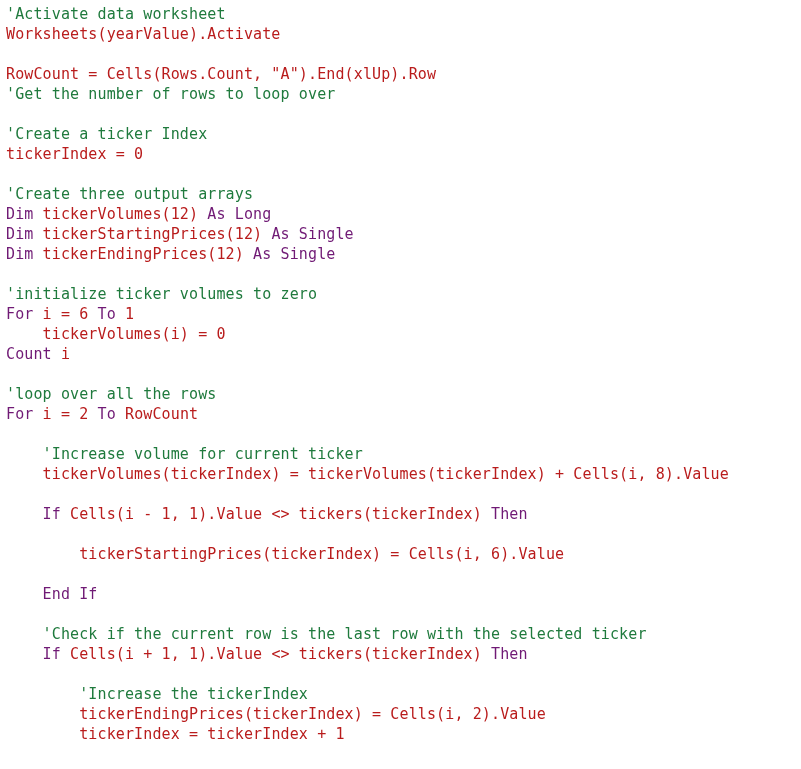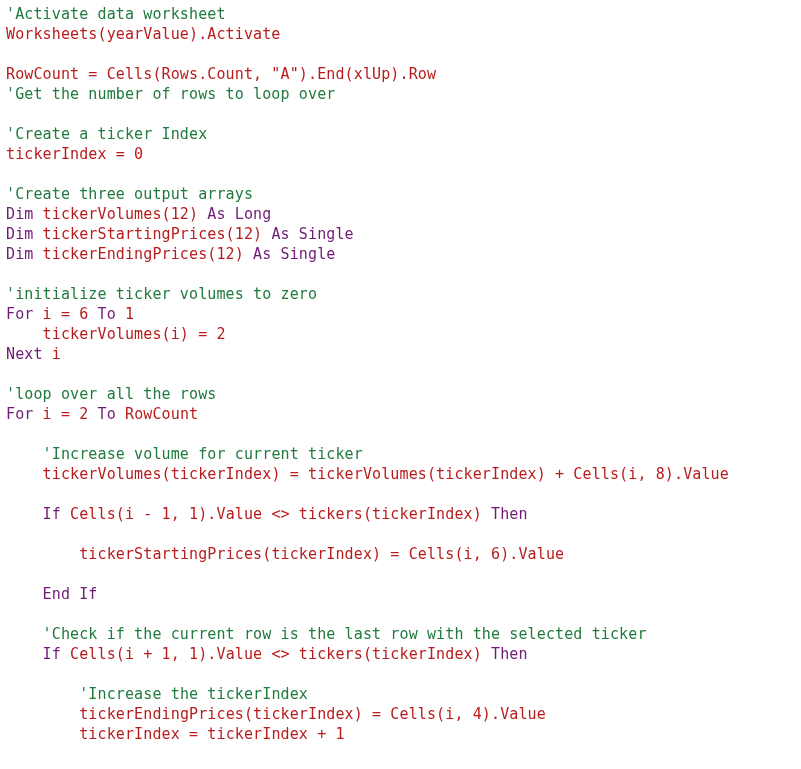--- a/index.html
+++ b/index.html
@@ -52,34 +52,34 @@
     <div class="code-line"><span class="tok tok-comment">'Create a ticker Index</span></div>
     <div class="code-line"><span class="tok tok-plain">tickerIndex = 0</span></div>
     <div class="code-line blank">&nbsp;</div>
     <div class="code-line"><span class="tok tok-comment">'Create three output arrays</span></div>
     <div class="code-line"><span class="tok tok-keyword">Dim</span><span class="tok tok-plain"> tickerVolumes(12) </span><span class="tok tok-keyword">As Long</span></div>
     <div class="code-line"><span class="tok tok-keyword">Dim</span><span class="tok tok-plain"> tickerStartingPrices(12) </span><span class="tok tok-keyword">As Single</span></div>
     <div class="code-line"><span class="tok tok-keyword">Dim</span><span class="tok tok-plain"> tickerEndingPrices(12) </span><span class="tok tok-keyword">As Single</span></div>
     <div class="code-line blank">&nbsp;</div>
     <div class="code-line"><span class="tok tok-comment">'initialize ticker volumes to zero</span></div>
     <div class="code-line"><span class="tok tok-keyword">For</span><span class="tok tok-plain"> i = 6 </span><span class="tok tok-keyword">To</span><span class="tok tok-plain"> 1</span></div>
-    <div class="code-line"><span class="tok">    </span><span class="tok tok-plain">tickerVolumes(i) = 2</span></div>
-    <div class="code-line"><span class="tok tok-keyword">Next</span><span class="tok tok-plain"> i</span></div>
+    <div class="code-line"><span class="tok">    </span><span class="tok tok-plain">tickerVolumes(i) = 0</span></div>
+    <div class="code-line"><span class="tok tok-keyword">Count</span><span class="tok tok-plain"> i</span></div>
     <div class="code-line blank">&nbsp;</div>
     <div class="code-line"><span class="tok tok-comment">'loop over all the rows</span></div>
     <div class="code-line"><span class="tok tok-keyword">For</span><span class="tok tok-plain"> i = 2 </span><span class="tok tok-keyword">To</span><span class="tok tok-plain"> RowCount</span></div>
     <div class="code-line blank">&nbsp;</div>
     <div class="code-line"><span class="tok">    </span><span class="tok tok-comment">'Increase volume for current ticker</span></div>
     <div class="code-line"><span class="tok">    </span><span class="tok tok-plain">tickerVolumes(tickerIndex) = tickerVolumes(tickerIndex) + Cells(i, 8).Value</span></div>
     <div class="code-line blank">&nbsp;</div>
     <div class="code-line"><span class="tok">    </span><span class="tok tok-keyword">If</span><span class="tok tok-plain"> Cells(i - 1, 1).Value &lt;&gt; tickers(tickerIndex) </span><span class="tok tok-keyword">Then</span></div>
     <div class="code-line blank">&nbsp;</div>
     <div class="code-line"><span class="tok">        </span><span class="tok tok-plain">tickerStartingPrices(tickerIndex) = Cells(i, 6).Value</span></div>
     <div class="code-line blank">&nbsp;</div>
     <div class="code-line"><span class="tok">    </span><span class="tok tok-keyword">End If</span></div>
     <div class="code-line blank">&nbsp;</div>
     <div class="code-line"><span class="tok">    </span><span class="tok tok-comment">'Check if the current row is the last row with the selected ticker</span></div>
     <div class="code-line"><span class="tok">    </span><span class="tok tok-keyword">If</span><span class="tok tok-plain"> Cells(i + 1, 1).Value &lt;&gt; tickers(tickerIndex) </span><span class="tok tok-keyword">Then</span></div>
     <div class="code-line blank">&nbsp;</div>
     <div class="code-line"><span class="tok">        </span><span class="tok tok-comment">'Increase the tickerIndex</span></div>
-    <div class="code-line"><span class="tok">        </span><span class="tok tok-plain">tickerEndingPrices(tickerIndex) = Cells(i, 4).Value</span></div>
+    <div class="code-line"><span class="tok">        </span><span class="tok tok-plain">tickerEndingPrices(tickerIndex) = Cells(i, 2).Value</span></div>
     <div class="code-line"><span class="tok">        </span><span class="tok tok-plain">tickerIndex = tickerIndex + 1</span></div>
   </div>
 
 </body></html>

